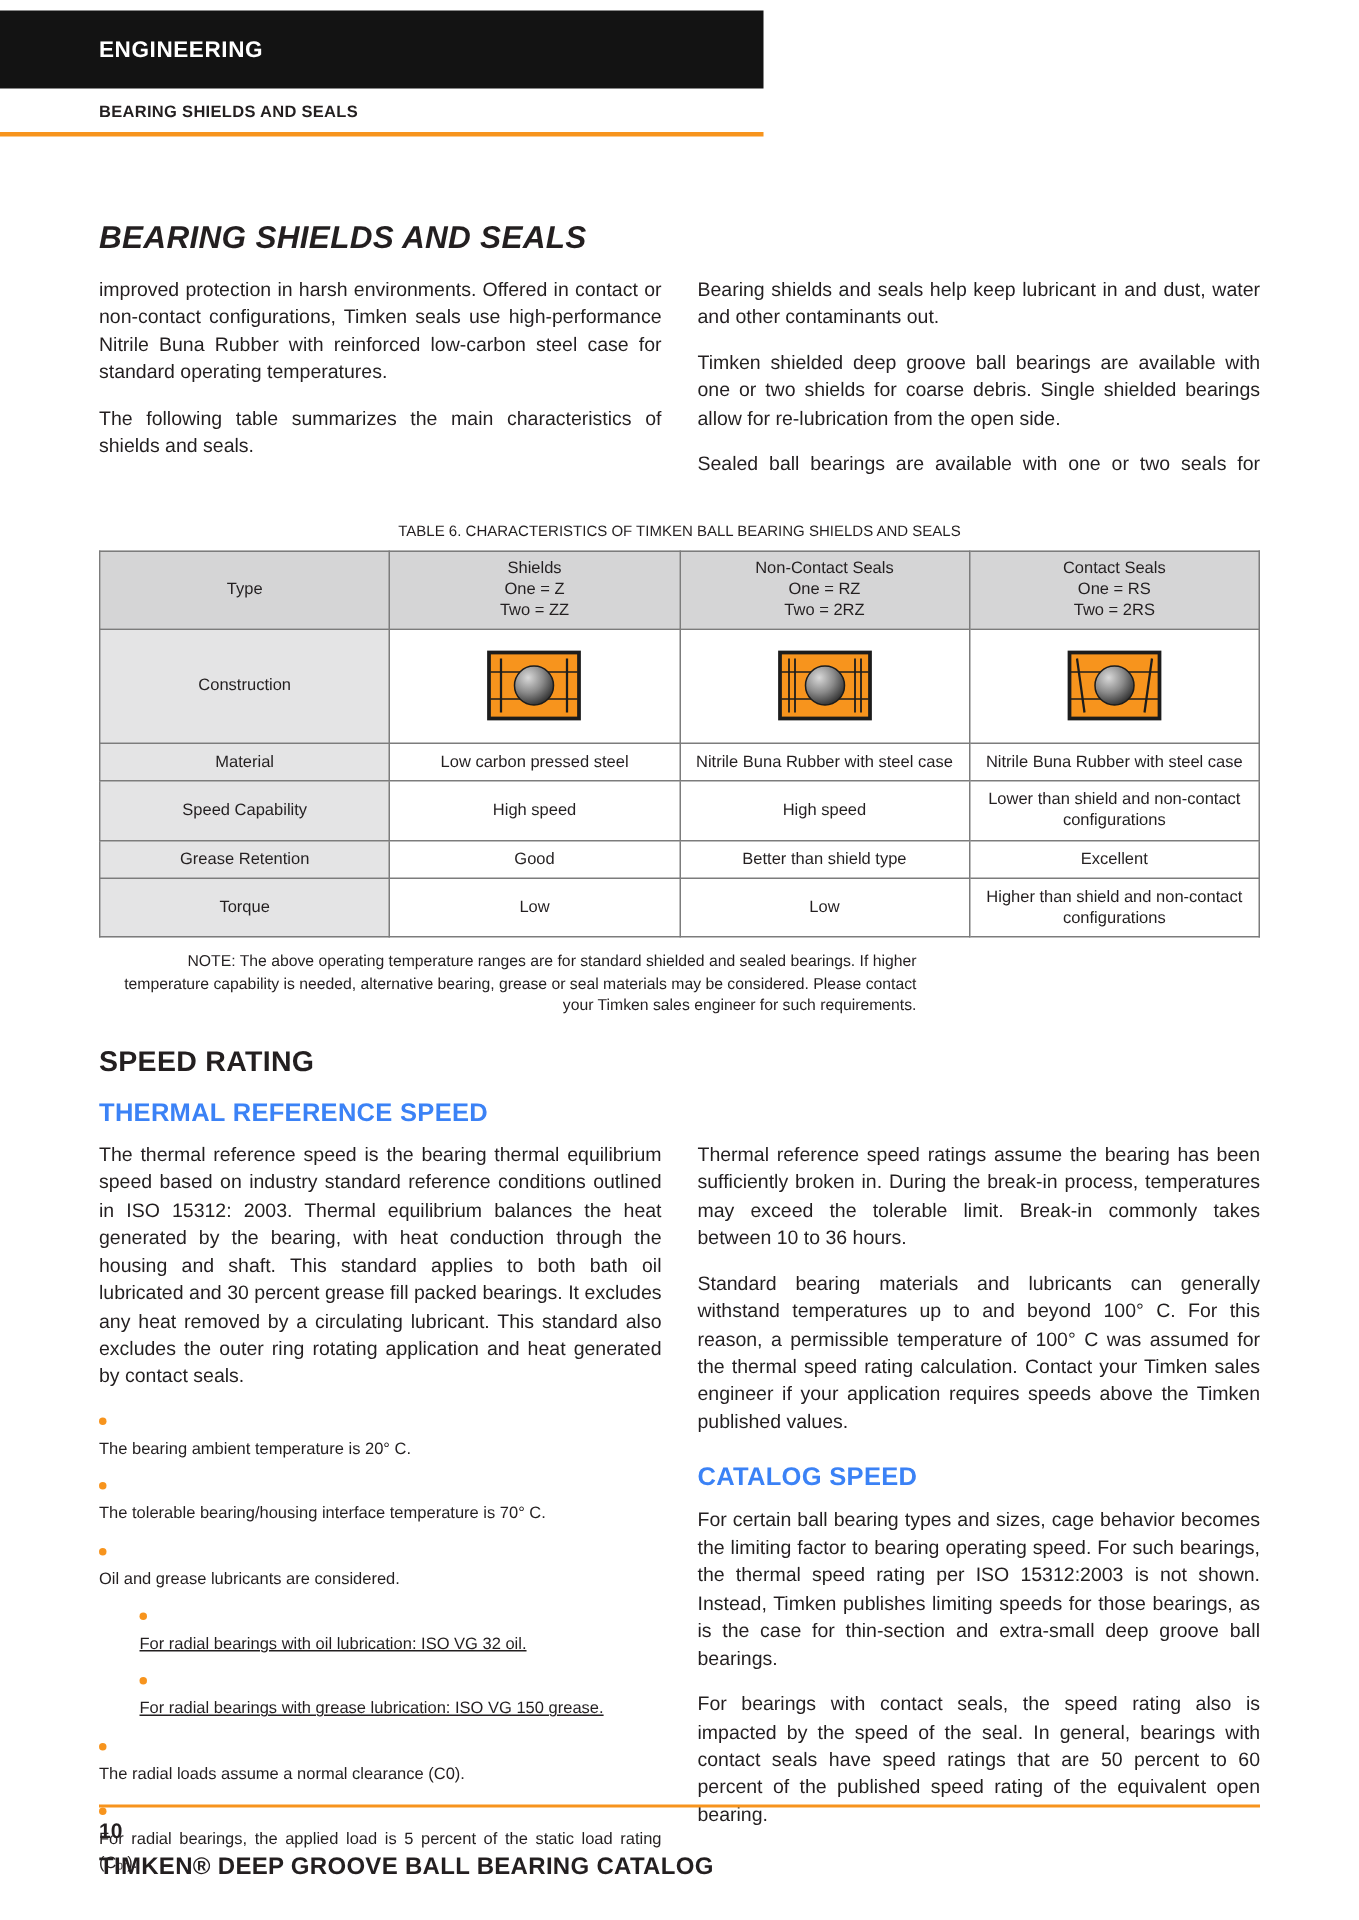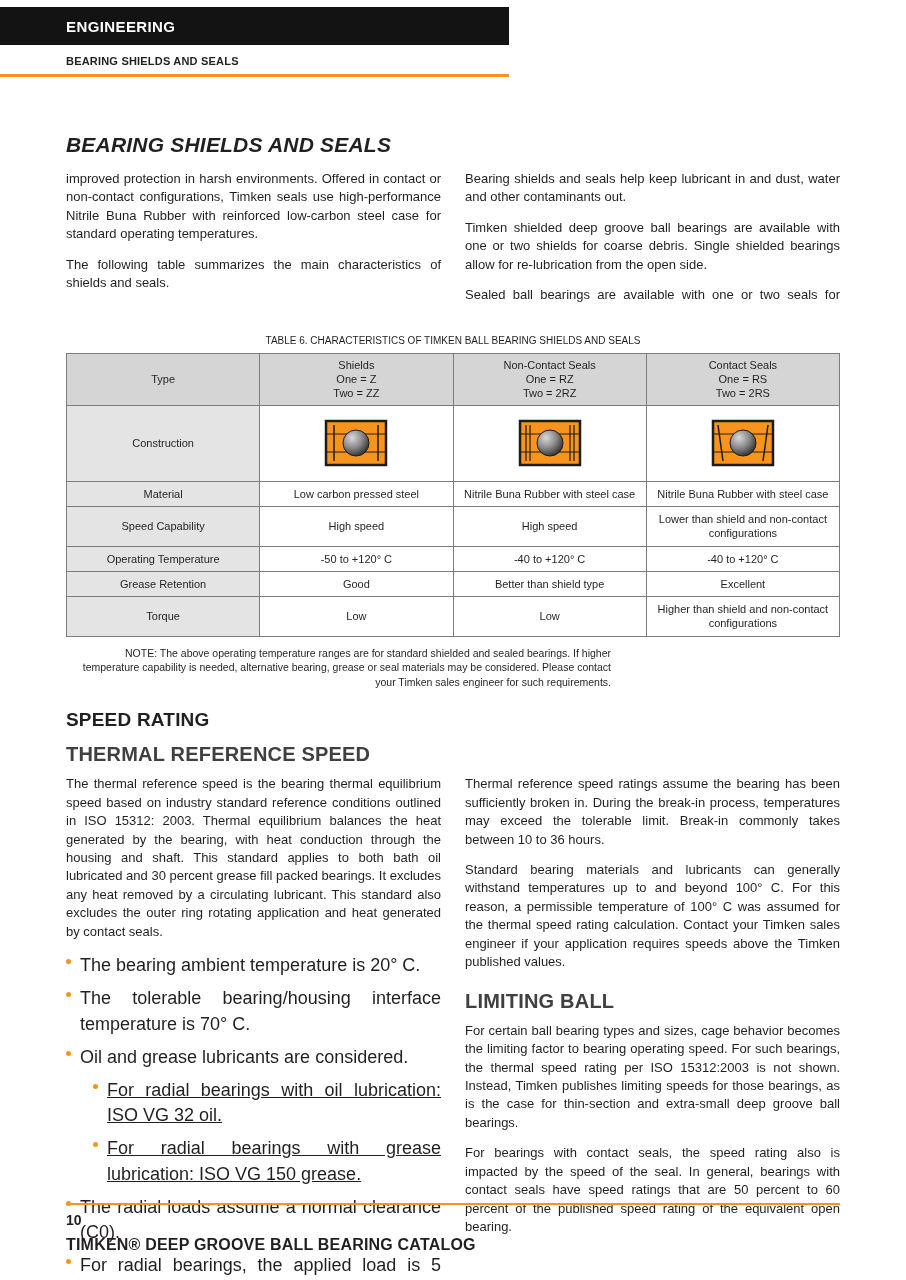--- a/index.html
+++ b/index.html
@@ -4,21 +4,21 @@
 <style>
   * { margin:0; padding:0; box-sizing:border-box; }
   html,body { background:#ffffff; }
   .page {
     width:906px; height:1280px; background:#ffffff; position:relative;
     font-family:"Liberation Sans","DejaVu Sans",sans-serif; color:#231f20;
     overflow:hidden; margin:0 auto;
   }
   
   .black-bar {
-    margin-top:7px; width:509px; height:38px; background:#131313;
+    margin-top:7px; width:509px; height:52px; background:#131313;
     display:flex; align-items:center; padding-left:66px;
   }
   .black-bar .sec { color:#ffffff; font-weight:bold; font-size:15px; letter-spacing:.4px; }
   .sub-bar { padding:6px 0 5px 66px; }
   .sub-bar .subsec { font-size:11px; font-weight:bold; letter-spacing:.2px; }
   .orange-rule { width:509px; height:3px; background:#F7941D; }
   
   main { padding:0 66px; }
   h1.page-title { margin-top:56px; font-size:21px; font-style:italic; font-weight:bold; letter-spacing:.2px; }
   .two-col { display:flex; gap:24px; margin-top:13px; }
@@ -33,25 +33,25 @@
     border:1px solid #7c7c7c; text-align:center; vertical-align:middle;
     padding:5px 10px; line-height:1.3;
   }
   .chars thead th { background:#d5d5d6; font-weight:normal; height:46px; padding:4px 6px;margin-top:28px; }
   .chars td.rl { background:#e4e4e5; }
   .chars tr.construction td { height:76px; padding:8px 0; }
   .bearing { width:64px; height:48px; display:inline-block; vertical-align:middle; }
   .note { margin-top:9px; font-size:10.5px; line-height:1.38; max-width:545px; text-align:right; }
   
   h2.speed { margin-top:20px; font-size:19px; letter-spacing:.2px; }
-  h3.sub { margin-top:12px; font-size:20px; color:#404040; letter-spacing:.2px; }
+  h3.sub { margin-top:12px; font-size:17px; color:#3b82f6; letter-spacing:.2px; }
   h3.sub.inner { margin-top:18px; margin-bottom:9px; }
   .speed-cols { margin-top:9px; }
   .bullets { margin-top:2px; }
-  .bullet { display:flex; gap:9px; margin-bottom:8px; font-size:18px; line-height:1.4; text-align:justify; }
+  .bullet { display:flex; gap:9px; margin-bottom:8px; font-size:11px; line-height:1.4; text-align:justify;flex-direction:column; }
   .bullet .dot { flex:0 0 auto; width:5px; height:5px; border-radius:50%; background:#F7941D; margin-top:6px; }
   .bullet.l2 { margin-left:27px;text-decoration:underline; }
   
   .footer { position:absolute; left:66px; right:66px; bottom:26px; }
   .footer-rule { height:2px; background:#F7941D; margin-bottom:7px; }
   .footer-line { display:flex; align-items:baseline; gap:8px;flex-direction:column; }
   .pagenum { font-size:14px; font-weight:bold; }
   .cat-title { font-size:16px; font-weight:bold; letter-spacing:.2px; }
 </style>
 </head>
@@ -166,26 +166,20 @@
             <td>Nitrile Buna Rubber with steel case</td>
             <td>Nitrile Buna Rubber with steel case</td>
           </tr>
           <tr>
             <td class="rl">Speed Capability</td>
             <td>High speed</td>
             <td>High speed</td>
             <td>Lower than shield and non-contact configurations</td>
           </tr>
           <tr>
-            <td class="rl">Operating Temperature</td>
-            <td>-50 to +120° C</td>
-            <td>-40 to +120° C</td>
-            <td>-40 to +120° C</td>
-          </tr>
-          <tr>
             <td class="rl">Grease Retention</td>
             <td>Good</td>
             <td>Better than shield type</td>
             <td>Excellent</td>
           </tr>
           <tr>
             <td class="rl">Torque</td>
             <td>Low</td>
             <td>Low</td>
             <td>Higher than shield and non-contact configurations</td>
@@ -228,21 +222,21 @@
           </div>
           <div class="bullet l1">
             <span class="dot"></span>
             <span>For radial bearings, the applied load is 5 percent of the static load rating (C₀ᵣ).</span>
           </div>
         </div>
       </div>
       <div class="col">
         <p class="body">Thermal reference speed ratings assume the bearing has been sufficiently broken in. During the break-in process, temperatures may exceed the tolerable limit. Break-in commonly takes between 10 to 36 hours.</p>
         <p class="body">Standard bearing materials and lubricants can generally withstand temperatures up to and beyond 100° C. For this reason, a permissible temperature of 100° C was assumed for the thermal speed rating calculation. Contact your Timken sales engineer if your application requires speeds above the Timken published values.</p>
-        <h3 class="sub inner">LIMITING BALL</h3>
+        <h3 class="sub inner">CATALOG SPEED</h3>
         <p class="body">For certain ball bearing types and sizes, cage behavior becomes the limiting factor to bearing operating speed. For such bearings, the thermal speed rating per ISO 15312:2003 is not shown. Instead, Timken publishes limiting speeds for those bearings, as is the case for thin-section and extra-small deep groove ball bearings.</p>
         <p class="body">For bearings with contact seals, the speed rating also is impacted by the speed of the seal. In general, bearings with contact seals have speed ratings that are 50 percent to 60 percent of the published speed rating of the equivalent open bearing.</p>
       </div>
     </div>
 
   </main>
 
   <footer class="footer">
     <div class="footer-rule"></div>
     <div class="footer-line">

